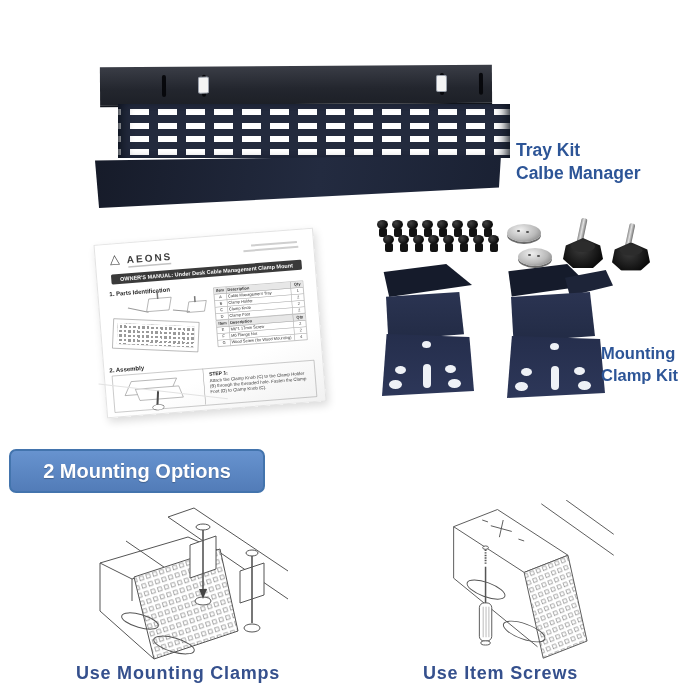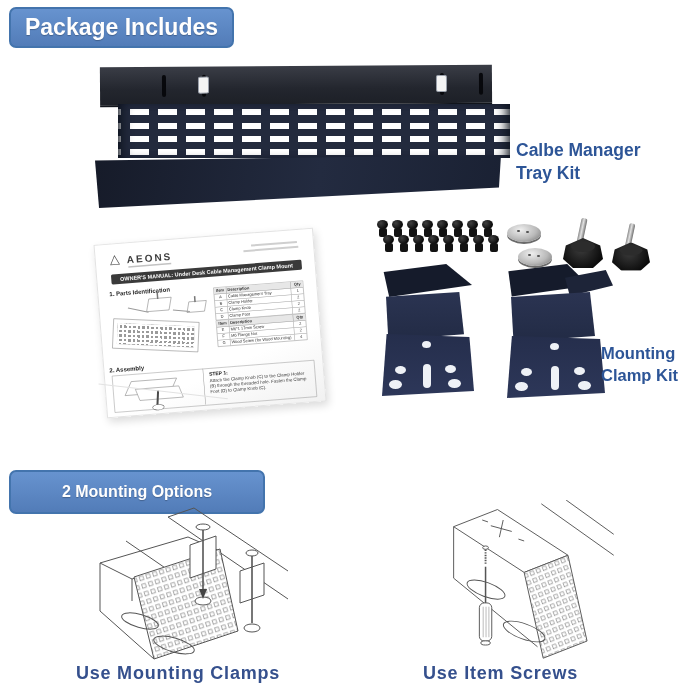--- a/index.html
+++ b/index.html
@@ -6,21 +6,21 @@
   .canvas{position:relative;width:679px;height:690px;background:#fff;overflow:hidden;
     font-family:"Liberation Sans",sans-serif;}
   .abs{position:absolute;}
 
   
   .chip{position:absolute;background:linear-gradient(180deg,#6793cf,#527cb8);
     border:2px solid #4374ad;border-radius:7px;color:#fff;font-weight:700;
     display:flex;align-items:center;justify-content:center;
     text-shadow:0 1px 1px rgba(0,0,0,.25);}
   #chip-package{left:9px;top:7px;width:221px;height:37px;font-size:23px;}
-  #chip-mounting{left:9px;top:449px;width:252px;height:40px;font-size:16px;margin-top:21px;}
+  #chip-mounting{left:9px;top:449px;width:252px;height:40px;font-size:20px;}
 
   
   #tray{left:78px;top:58px;width:430px;height:152px;}
   .tray-top{position:absolute;left:22px;top:8px;width:392px;height:38px;
     background:linear-gradient(180deg,#3a3d46,#23262e 60%,#1d2027);
     border-bottom:2px solid #11141b;transform:rotate(-.4deg);}
   .tslot{position:absolute;top:8px;width:4px;height:22px;border-radius:2px;background:#07080c;}
   .tclip{position:absolute;top:10px;width:9px;height:15px;border-radius:2px;background:#f4f4f4;
     border:1px solid #9aa0ab;}
   .tray-front{position:absolute;left:40px;top:46px;width:392px;height:54px;
@@ -132,39 +132,38 @@
   .opt-label{position:absolute;font-weight:700;color:#35508d;font-size:18px;
     letter-spacing:.8px;text-align:center;}
   #label-useclamps{left:58px;top:663px;width:240px;}
   #label-usescrews{left:398px;top:663px;width:205px;}
 </style>
 <title>Package Includes</title></head>
 <body>
 
 <div class="canvas">
 
-  <div class="chip" id="chip-package">Package Includes</div>
   <div class="chip" id="chip-mounting">2 Mounting Options</div>
 
   <div class="abs" id="tray">
     <div class="tray-top">
       <span class="tslot" style="left:62px;"></span>
       <span class="tslot" style="left:102px;"></span>
       <span class="tslot" style="left:340px;"></span>
       <span class="tslot" style="left:379px;"></span>
       <span class="tclip" style="left:98px;"></span>
       <span class="tclip" style="left:336px;"></span>
     </div>
     <div class="tray-front"></div>
     <div class="tray-lip"></div>
   </div>
 
   <div class="plabel" id="label-tray">
+    <div>Tray Kit</div>
     <div>Calbe Manager</div>
-    <div>Tray Kit</div>
   </div>
 
   <div class="abs" id="screws">
       <div class="screw" style="left: 0px; top: 0px;">
         <i class="shead"></i>
         <i class="snut"></i>
       </div>
       <div class="screw" style="left: 6px; top: 15px;">
         <i class="shead"></i>
         <i class="snut"></i>

